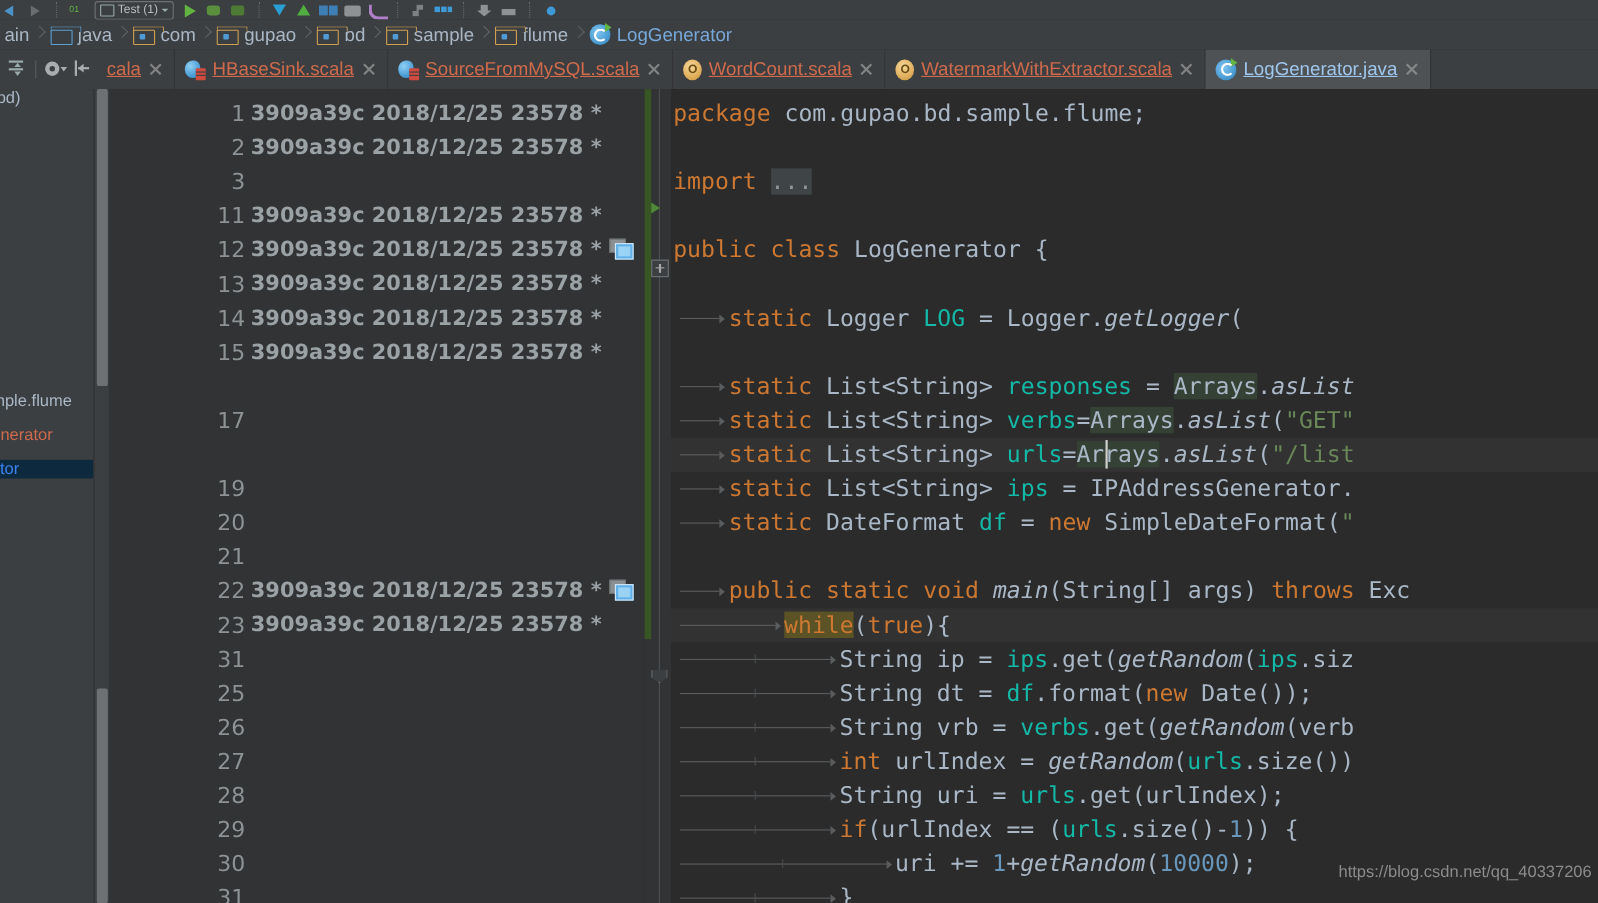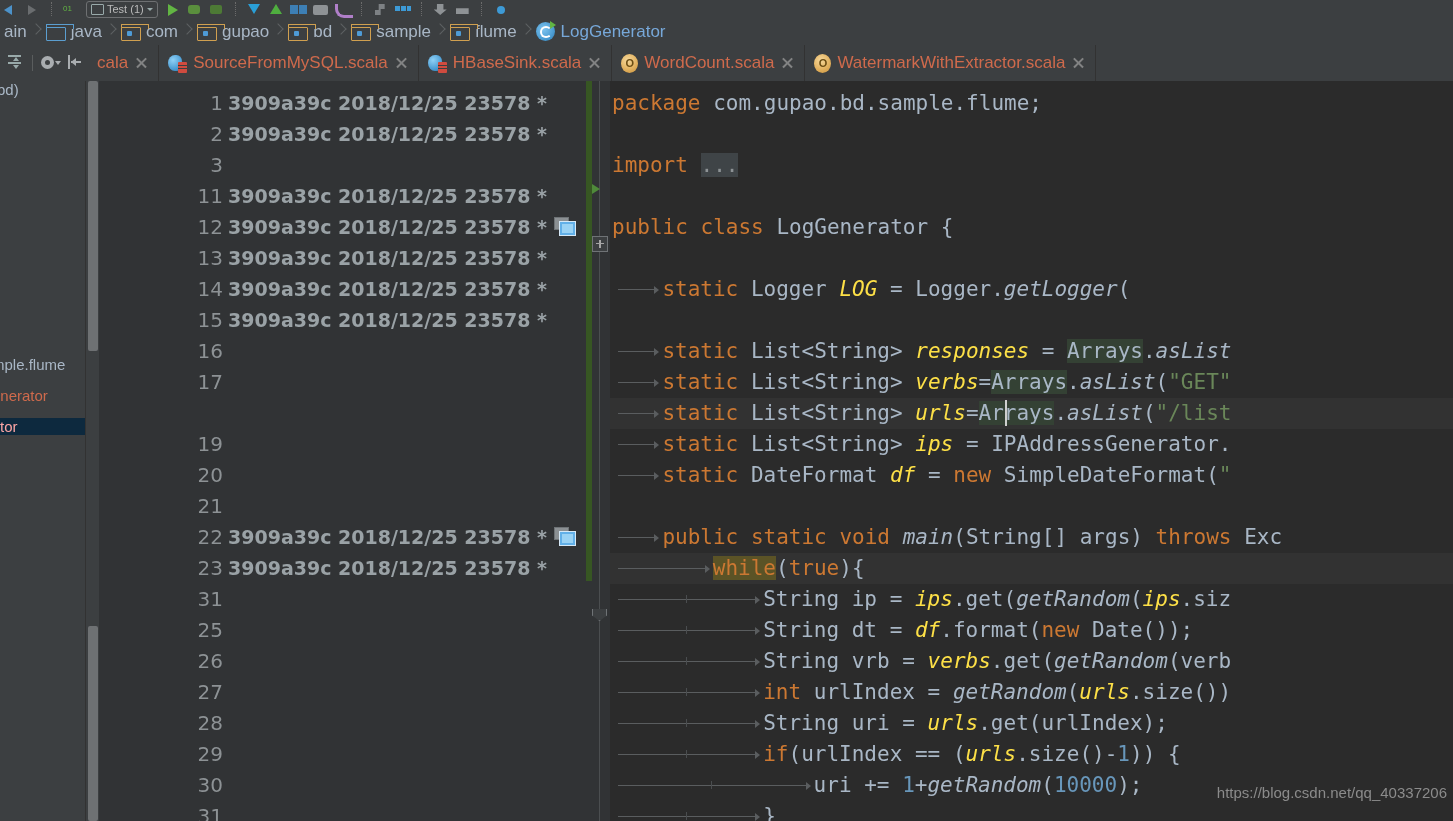--- a/index.html
+++ b/index.html
@@ -76,21 +76,21 @@
     background:#3c3f41;padding-left:4px;gap:3px;
   }
   .lt-ico{width:22px;height:22px;position:relative;flex:0 0 auto;}
   .lt-div{width:1px;height:16px;background:#5a5d5e;margin:0 3px;}
   .tab{
     display:flex;align-items:center;gap:6px;padding:0 9px;flex:0 0 auto;
     border-right:1px solid #323232;background:#3c3f41;cursor:default;
     max-width:330px;
   }
   .tab.active{background:#4e5254;}
-  .tab .tname{font-size:17px;color:#cf6a4c;white-space:nowrap;}
+  .tab .tname{font-size:17px;color:#cf6a4c;white-space:nowrap;text-decoration:underline;}
   .tab.active .tname{color:#9fc7ee;}
   .tab.clipped{padding-left:0;}
   .tclose{
     width:15px;height:15px;position:relative;flex:0 0 auto;opacity:.75;
   }
   .tclose::before,.tclose::after{
     content:"";position:absolute;left:1px;top:6.5px;width:13px;height:1.8px;background:#9a9a9a;
   }
   .tclose::before{transform:rotate(45deg);}
   .tclose::after{transform:rotate(-45deg);}
@@ -121,21 +121,21 @@
 
   
   #main{position:absolute;left:0;top:81px;width:1453px;height:740px;background:#2b2b2b;}
 
   
   #projpanel{
     position:absolute;left:0;top:0;width:85px;height:740px;background:#3c3f41;
     overflow:hidden;font-size:15px;color:#a9b7c6;
   }
   .pitem{position:absolute;white-space:nowrap;left:-8px;}
-  .pitem.sel{background:#0d293e;color:#fca5a5;left:0;padding-left:0;width:97px;}
+  .pitem.sel{background:#0d293e;color:#3b82f6;left:0;padding-left:0;width:97px;}
   .pitem.red{color:#cf6a4c;}
   #projscroll{
     position:absolute;left:85px;top:0;width:14px;height:740px;background:#3c3f41;
     border-left:1px solid #323232;
   }
   #projthumb{position:absolute;left:2px;top:0px;width:10px;height:270px;background:#6e7173;border-radius:2px;}
   #projthumb2{position:absolute;left:2px;top:545px;width:10px;height:195px;background:#6e7173;border-radius:2px;}
 
   
   #annot{
@@ -187,21 +187,21 @@
     position:absolute;left:610px;top:0;width:843px;height:740px;
     background:#2b2b2b;overflow:hidden;
     font-family:"DejaVu Sans Mono", monospace;font-size:21px;
   }
   .crow{
     position:absolute;left:0;width:843px;height:31px;line-height:31px;white-space:pre;
   }
   .crow.caret{background:#323232;}
   .kw{color:#cc7832;}
   .id{color:#a9b7c6;}
-  .fld{color:#fde047;font-style:italic;}
+  .fld{color:#14b8a6;}
   .mth{color:#a9b7c6;font-style:italic;}
   .str{color:#6a8759;}
   .num{color:#6897bb;}
   .cls{color:#a9b7c6;}
   .hl{background:#344134;}
   .hlkw{background:#5b5326;}
 
   .tabarrow{
     position:absolute;height:31px;display:flex;align-items:center;
     pointer-events:none;
@@ -398,45 +398,52 @@
   <div class="tab clipped">
     <span class="tname">cala</span>
     <span class="tclose"></span>
   </div>
 
   <div class="tab">
     <span class="sicon">
         <span class="sc"></span>
         <span class="sbar"></span>
       </span>
-    <span class="tname">SourceFromMySQL.scala</span>
+    <span class="tname">HBaseSink.scala</span>
     <span class="tclose"></span>
   </div>
 
   <div class="tab">
     <span class="sicon">
         <span class="sc"></span>
         <span class="sbar"></span>
       </span>
-    <span class="tname">HBaseSink.scala</span>
+    <span class="tname">SourceFromMySQL.scala</span>
     <span class="tclose"></span>
   </div>
 
   <div class="tab">
     <span class="oicon"></span>
     <span class="tname">WordCount.scala</span>
     <span class="tclose"></span>
   </div>
 
   <div class="tab">
     <span class="oicon"></span>
     <span class="tname">WatermarkWithExtractor.scala</span>
     <span class="tclose"></span>
   </div>
 
+  <div class="tab active">
+    <span class="cicon">
+        <span class="grn"></span>
+      </span>
+    <span class="tname">LogGenerator.java</span>
+    <span class="tclose"></span>
+  </div>
 </div>
 
 <div id="main">
 
   <div id="projpanel">
     <div class="pitem" style="top:0px;">-bd)</div>
     <div class="pitem" style="top:275px;">mple.flume</div>
     <div class="pitem red" style="top:306px;">enerator</div>
     <div class="pitem sel" style="top:337px;">tor</div>
   </div>
@@ -473,23 +480,20 @@
         <div class="lnum">13</div>
         <div class="blame">3909a39c 2018/12/25 23578 *</div>
       </div>
       <div class="arow" style="top: 193px;">
         <div class="lnum">14</div>
         <div class="blame">3909a39c 2018/12/25 23578 *</div>
       </div>
       <div class="arow" style="top: 224px;">
         <div class="lnum">15</div>
         <div class="blame">3909a39c 2018/12/25 23578 *</div>
-      </div>
-      <div class="arow" style="top: 255px;">
-        <div class="lnum">16</div>
       </div>
       <div class="arow" style="top: 286px;">
         <div class="lnum">17</div>
       </div>
       <div class="arow" style="top: 348px;">
         <div class="lnum">19</div>
       </div>
       <div class="arow" style="top: 379px; text-decoration: underline;">
         <div class="lnum">20</div>
       </div>

